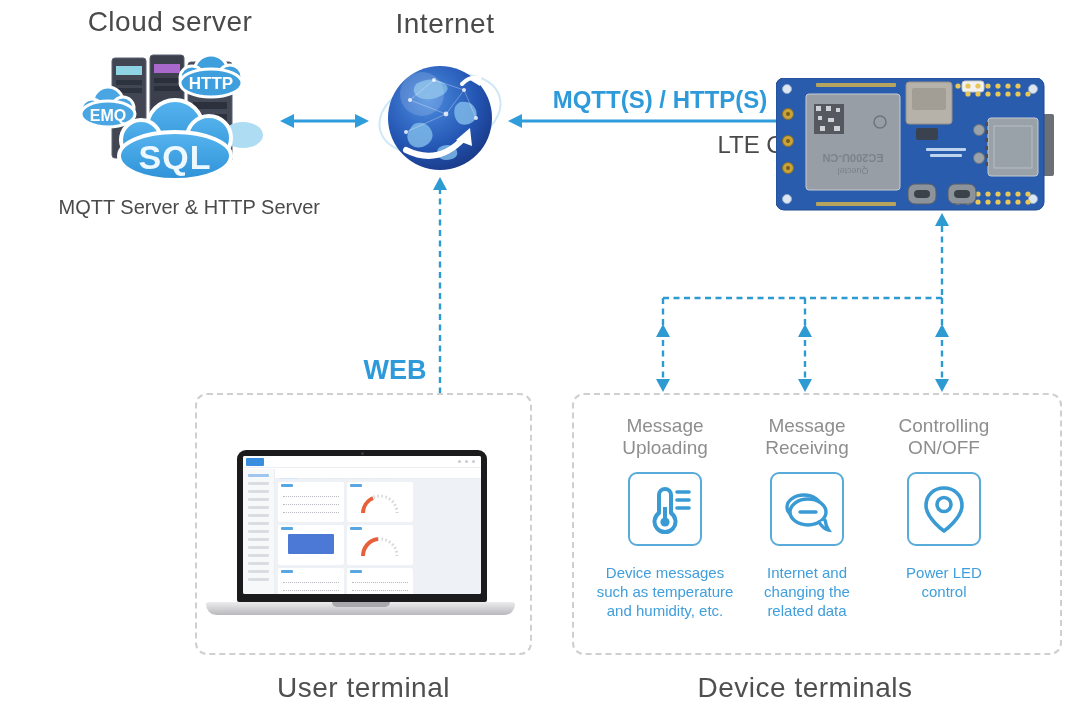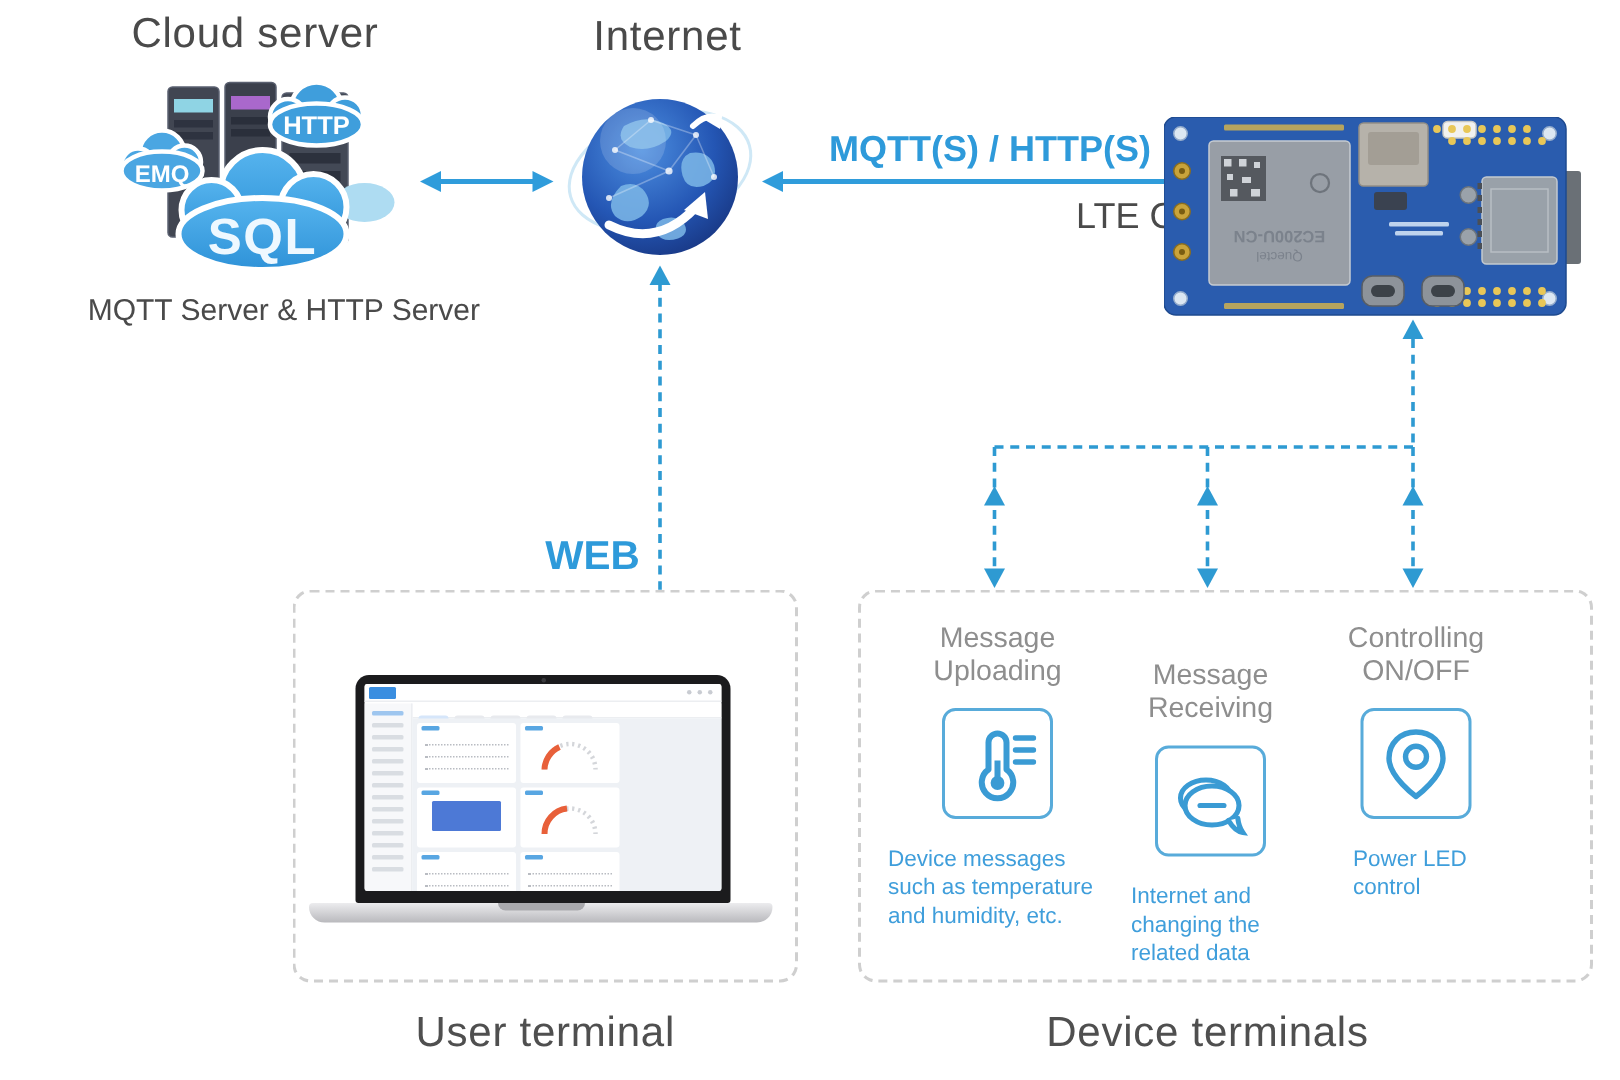--- a/index.html
+++ b/index.html
@@ -14,21 +14,21 @@
   .gray-label { color:#4a4a4a; font-weight:500; text-align:right; }
 
   
   .dashed-box { border:2px dashed #cfcfcf; border-radius:12px; background:#fff; }
 
   
   .dt-col { position:absolute; top:20px; display:flex; flex-direction:column; align-items:center; }
   .dt-title { font-size:19px; line-height:22px; color:#8e8e8e; font-weight:500; text-align:center; max-width:112px; }
   .icon-box { width:74px; height:74px; border:2px solid #58abda; border-radius:9px; background:#fff;
               display:flex; align-items:center; justify-content:center; margin-top:13px; }
-  .dt-desc { font-size:15px; line-height:19px; color:#3f9edb; font-weight:500; text-align:left; margin-top:17px; }
+  .dt-desc { font-size:15px; line-height:19px; color:#3f9edb; font-weight:500; text-align:center; margin-top:17px; }
   .w1 .dt-desc { max-width:146px; }
   .w2 .dt-desc { max-width:106px; }
   .w3 .dt-desc { max-width:84px; }
 
   
   .laptop { position:absolute; left:206px; top:450px; width:309px; height:166px; }
   .lt-screen { position:absolute; left:31px; top:0; width:250px; height:152px; background:#1b1b1d;
                border-radius:9px 9px 2px 2px; padding:6px 6px 8px 6px; }
   .lt-cam { position:absolute; left:50%; top:2px; width:3px; height:3px; margin-left:-1px; border-radius:50%; background:#3a3a3e; }
   .lt-inner { position:relative; width:100%; height:100%; background:#fff; border-radius:2px; overflow:hidden; }
@@ -391,21 +391,21 @@
           <g stroke="#3a9bd4" stroke-width="3.6" stroke-linecap="round">
             <line x1="38" y1="9" x2="50" y2="9"></line>
               <line x1="38" y1="17" x2="50" y2="17"></line>
               <line x1="38" y1="25" x2="50" y2="25"></line>
           </g>
         </svg>
       </div>
       <div class="dt-desc">Device messages such as temperature and humidity, etc.</div>
     </div>
 
-    <div class="dt-col w2" style="left:158px;width:150px;margin-top:25px;">
+    <div class="dt-col w2" style="left:158px;width:150px;">
       <div class="dt-title">Message Receiving</div>
       <div class="icon-box">
         <svg width="52" height="52" viewBox="0 0 52 52">
           <ellipse cx="23" cy="24" rx="17" ry="12" fill="none" stroke="#3a9bd4" stroke-width="3.4"></ellipse>
           <ellipse cx="27" cy="29" rx="18" ry="13" fill="#fff" stroke="#3a9bd4" stroke-width="3.4"></ellipse>
           <path d="M38,39 C41,44 44,46.5 47.5,47 C45.5,44 44.6,41 44.2,37.5" fill="#fff" stroke="#3a9bd4" stroke-width="3.4" stroke-linecap="round"></path>
           <line x1="19" y1="29" x2="35" y2="29" stroke="#3a9bd4" stroke-width="3.4" stroke-linecap="round"></line>
         </svg>
       </div>
       <div class="dt-desc">Internet and changing the related data</div>

